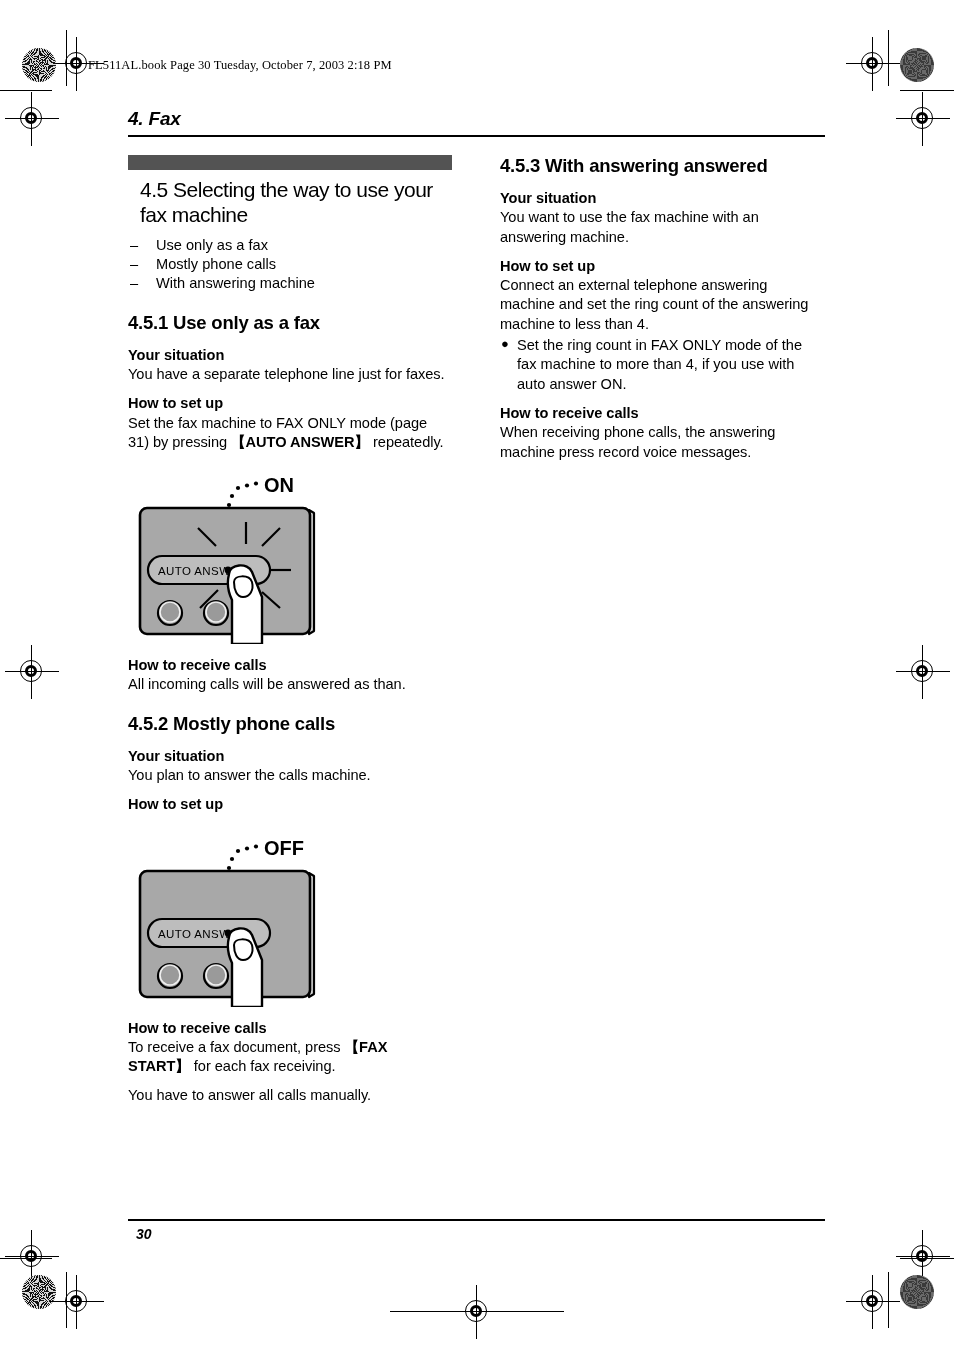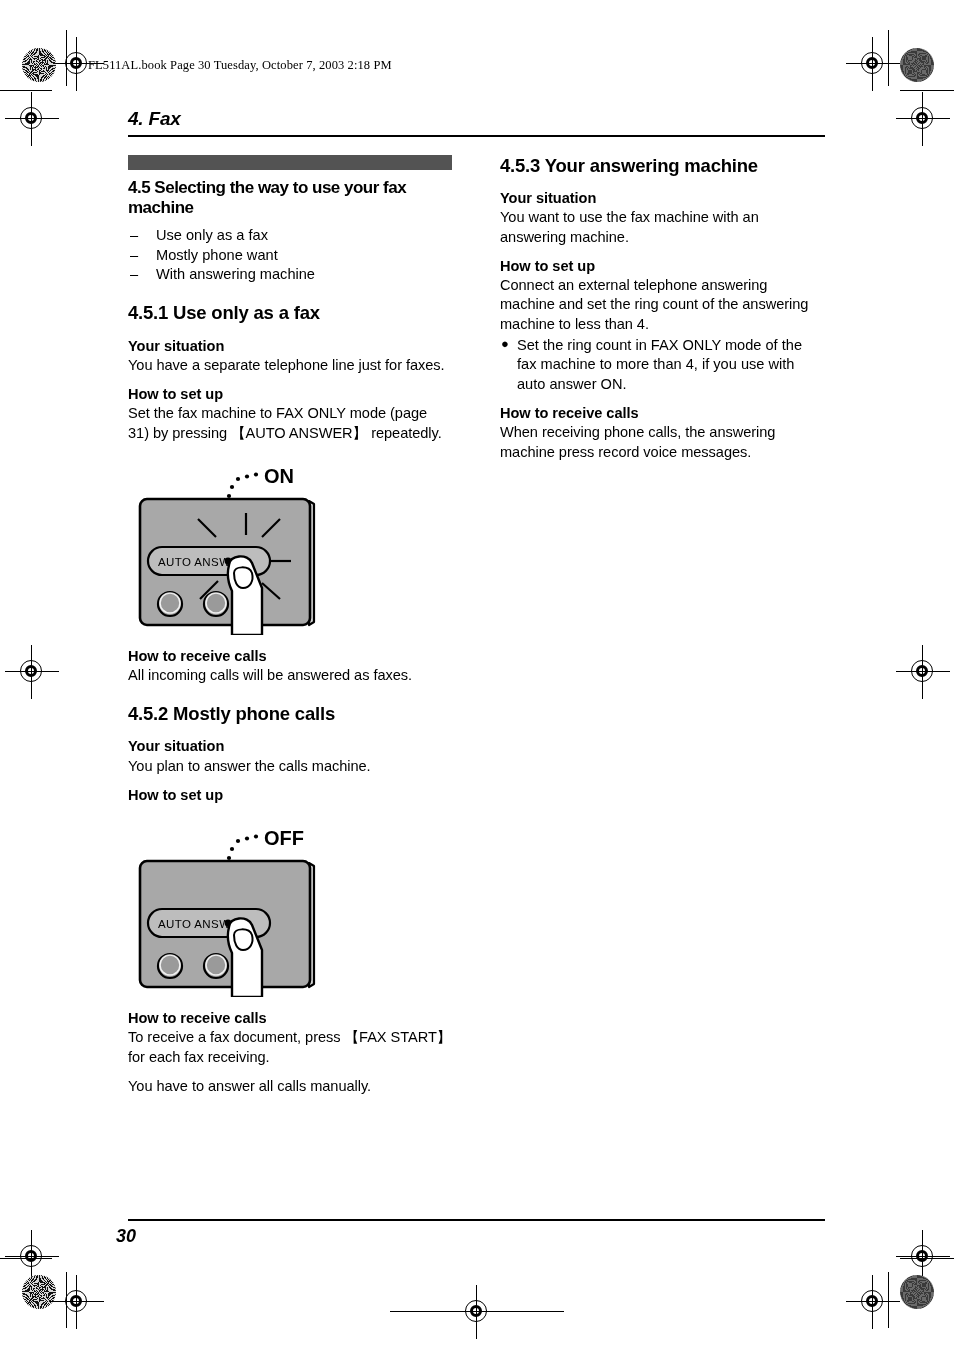--- a/index.html
+++ b/index.html
@@ -107,23 +107,23 @@
   .footer-rule {
     position: absolute;
     left: 128px;
     top: 1219px;
     width: 697px;
     height: 1.6px;
     background: #000;
   }
   .page-number {
     position: absolute;
-    left: 116px;
+    left: 136px;
     top: 1226px;
-    font-size: 18px;
+    font-size: 14px;
     font-weight: bold;
     font-style: italic;
     font-stretch: condensed;
   }
 
   
   .col {
     position: absolute;
     width: 324px;
     top: 155px;
@@ -132,24 +132,24 @@
   .col-right { left: 500px; }
 
   .gray-bar {
     width: 324px;
     height: 15px;
     background: #535353;
     margin-bottom: 8px;
   }
 
   h1.sec {
-    font-size: 17px;
-    font-weight: bold;
+    font-size: 21px;
+    font-weight: normal;
     line-height: 1.18;
-    margin: 0 0 8px 0;
+    margin: 0 0 8px 12px;
     letter-spacing: -0.5px;
   }
   h2.subsec {
     font-size: 18.5px;
     font-weight: bold;
     line-height: 1.2;
     margin: 18px 0 10px 0;
     letter-spacing: -0.2px;
   }
   h2.subsec.first { margin-top: 0; }
@@ -198,21 +198,21 @@
     position: relative;
     padding-left: 17px;
   }
   .bullist li .bul {
     position: absolute;
     left: 1px;
     top: -1px;
     font-size: 13px;
   }
 
-  b.key { font-weight: normal; }
+  b.key { font-weight: bold; }
 
   
   .figure {
     position: relative;
     width: 324px;
     height: 178px;
     margin: 14px 0 12px 0;
   }
   .figure svg { display: block; }
 </style>
@@ -314,21 +314,21 @@
 
   <div class="col col-left">
 
     <div class="gray-bar"></div>
 
     <h1 class="sec">4.5 Selecting the way to use your fax machine</h1>
 
 
     <ul class="dashlist">
       <li><span class="dash">–</span><span>Use only as a fax</span></li>
-      <li><span class="dash">–</span><span>Mostly phone want</span></li>
+      <li><span class="dash">–</span><span>Mostly phone calls</span></li>
       <li><span class="dash">–</span><span>With answering machine</span></li>
     </ul>
 
     <h2 class="subsec">4.5.1 Use only as a fax</h2>
 
     <div class="lbl first">Your situation</div>
     <p class="body">You have a separate telephone line just for faxes.</p>
 
     <div class="lbl">How to set up</div>
     <p class="body"><span>Set the fax machine to FAX ONLY mode (page 31) by pressing </span><b class="key">【AUTO ANSWER】</b><span> repeatedly.</span></p>
@@ -375,21 +375,21 @@
         <circle cx="42" cy="146" r="10" fill="none" stroke="#ffffff" stroke-width="1.6" opacity="0.85"></circle>
         <circle cx="88" cy="147" r="12" fill="#9a9a9a" stroke="#000" stroke-width="2.2"></circle>
         <circle cx="88" cy="146" r="10" fill="none" stroke="#ffffff" stroke-width="1.6" opacity="0.85"></circle>
 
         <path d="M101,108 C101,98 120,96 124,106 L134,131 L134,178 L104,178 L104,134 C100,126 99,116 101,108 Z" fill="#ffffff" stroke="#000" stroke-width="2.4" stroke-linejoin="round"></path>
         <path d="M106,116 C106,109 121,108 124,116 C126,124 122,131 115,131 C109,131 106,124 106,116 Z" fill="#ffffff" stroke="#000" stroke-width="2.0"></path>
       </svg>
     </div>
 
     <div class="lbl first">How to receive calls</div>
-    <p class="body">All incoming calls will be answered as faxes.</p>
+    <p class="body">All incoming calls will be answered as than.</p>
 
     <h2 class="subsec">4.5.2 Mostly phone calls</h2>
 
     <div class="lbl first">Your situation</div>
     <p class="body">You plan to answer the calls machine.</p>
 
     <div class="lbl">How to set up</div>
 
     <div class="figure">
       <svg width="324" height="178" viewBox="0 0 324 178" xmlns="http://www.w3.org/2000/svg">
@@ -427,21 +427,21 @@
     </div>
 
     <div class="lbl first">How to receive calls</div>
     <p class="body"><span>To receive a fax document, press </span><b class="key">【FAX START】</b><span> for each fax receiving.</span></p>
     <p class="body tight">You have to answer all calls manually.</p>
 
   </div>
 
   <div class="col col-right">
 
-    <h2 class="subsec first">4.5.3 Your answering machine</h2>
+    <h2 class="subsec first">4.5.3 With answering answered</h2>
 
     <div class="lbl first">Your situation</div>
     <p class="body">You want to use the fax machine with an answering machine.</p>
 
     <div class="lbl">How to set up</div>
     <p class="body tight">Connect an external telephone answering machine and set the ring count of the answering machine to less than 4.</p>
 
     <ul class="bullist">
       <li><span class="bul">●</span><span>Set the ring count in FAX ONLY mode of the fax machine to more than 4, if you use with auto answer ON.</span></li>
     </ul>

